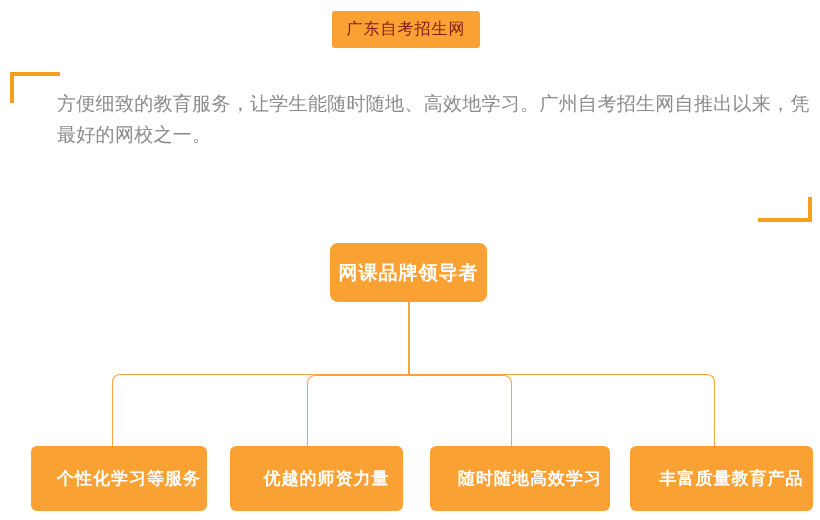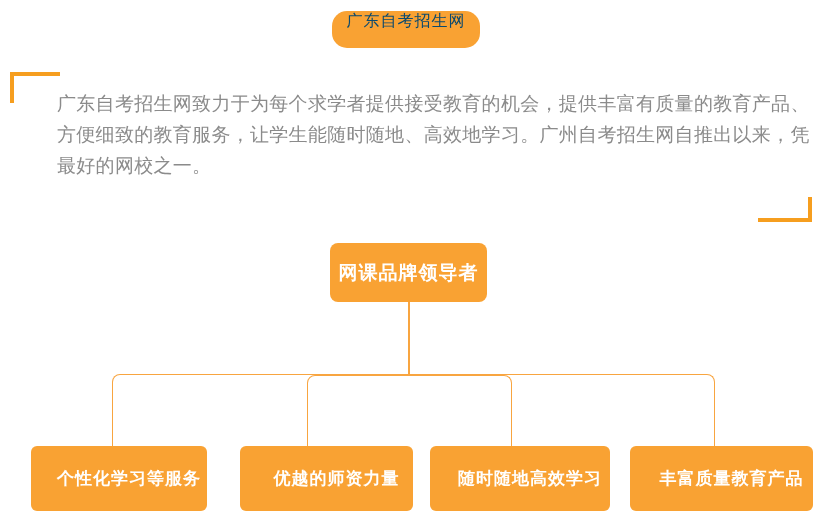--- a/index.html
+++ b/index.html
@@ -5,23 +5,23 @@
   html, body { margin: 0; padding: 0; background: #ffffff; }
   body {
     font-family: "Liberation Sans", "DejaVu Sans", sans-serif;
     width: 820px; height: 520px; overflow: hidden;
   }
   .stage { position: relative; width: 820px; height: 520px; background: #ffffff; }
 
   
   .banner {
     position: absolute; left: 332px; top: 11px; width: 148px; height: 37px;
-    background: #f9a233; border-radius: 15px;
-    display: flex; justify-content: center;
-    color: #0c4a6e; font-size: 16px; letter-spacing: 1px;
+    background: #f9a233; border-radius: 3px;
+    display: flex; align-items: center; justify-content: center;
+    color: #7f1d1d; font-size: 16px; letter-spacing: 1px;
   }
 
   
   .bracket-tl {
     position: absolute; left: 10px; top: 72px; width: 46px; height: 27px;
     border-top: 4px solid #f69e1f; border-left: 4px solid #f69e1f;
   }
   .bracket-br {
     position: absolute; left: 758px; top: 197px; width: 50px; height: 21px;
     border-bottom: 4px solid #f69e1f; border-right: 4px solid #f69e1f;
@@ -63,37 +63,36 @@
   }
 
   
   .child-node {
     position: absolute; top: 446px; height: 65px;
     background: #f9a233; border-radius: 6px;
     display: flex; align-items: center; justify-content: center;
     color: #ffffff; font-size: 17px; font-weight: bold; letter-spacing: 1px; padding-left: 20px;
   }
   .child-1 { left: 31px;  width: 156px; }
-  .child-2 { left: 230px; width: 153px; margin-left: 10px; }
+  .child-2 { left: 230px; width: 153px; }
   .child-3 { left: 430px; width: 160px; }
   .child-4 { left: 630px; width: 163px; }
 </style>
 </head>
 <body>
 
 <div class="stage">
 
   <div class="banner">
     <span>广东自考招生网</span>
   </div>
 
   <div class="bracket-tl"></div>
 
   <div class="intro">
-    <div class="line">广东自考招生网致力于为每个求学者提供接受教育的机会，提供丰富有质量的教育产品、</div>
     <div class="line">方便细致的教育服务，让学生能随时随地、高效地学习。广州自考招生网自推出以来，凭</div>
     <div class="line">最好的网校之一。</div>
   </div>
 
   <div class="bracket-br"></div>
 
   <div class="root-node">
     <span>网课品牌领导者</span>
   </div>
 

